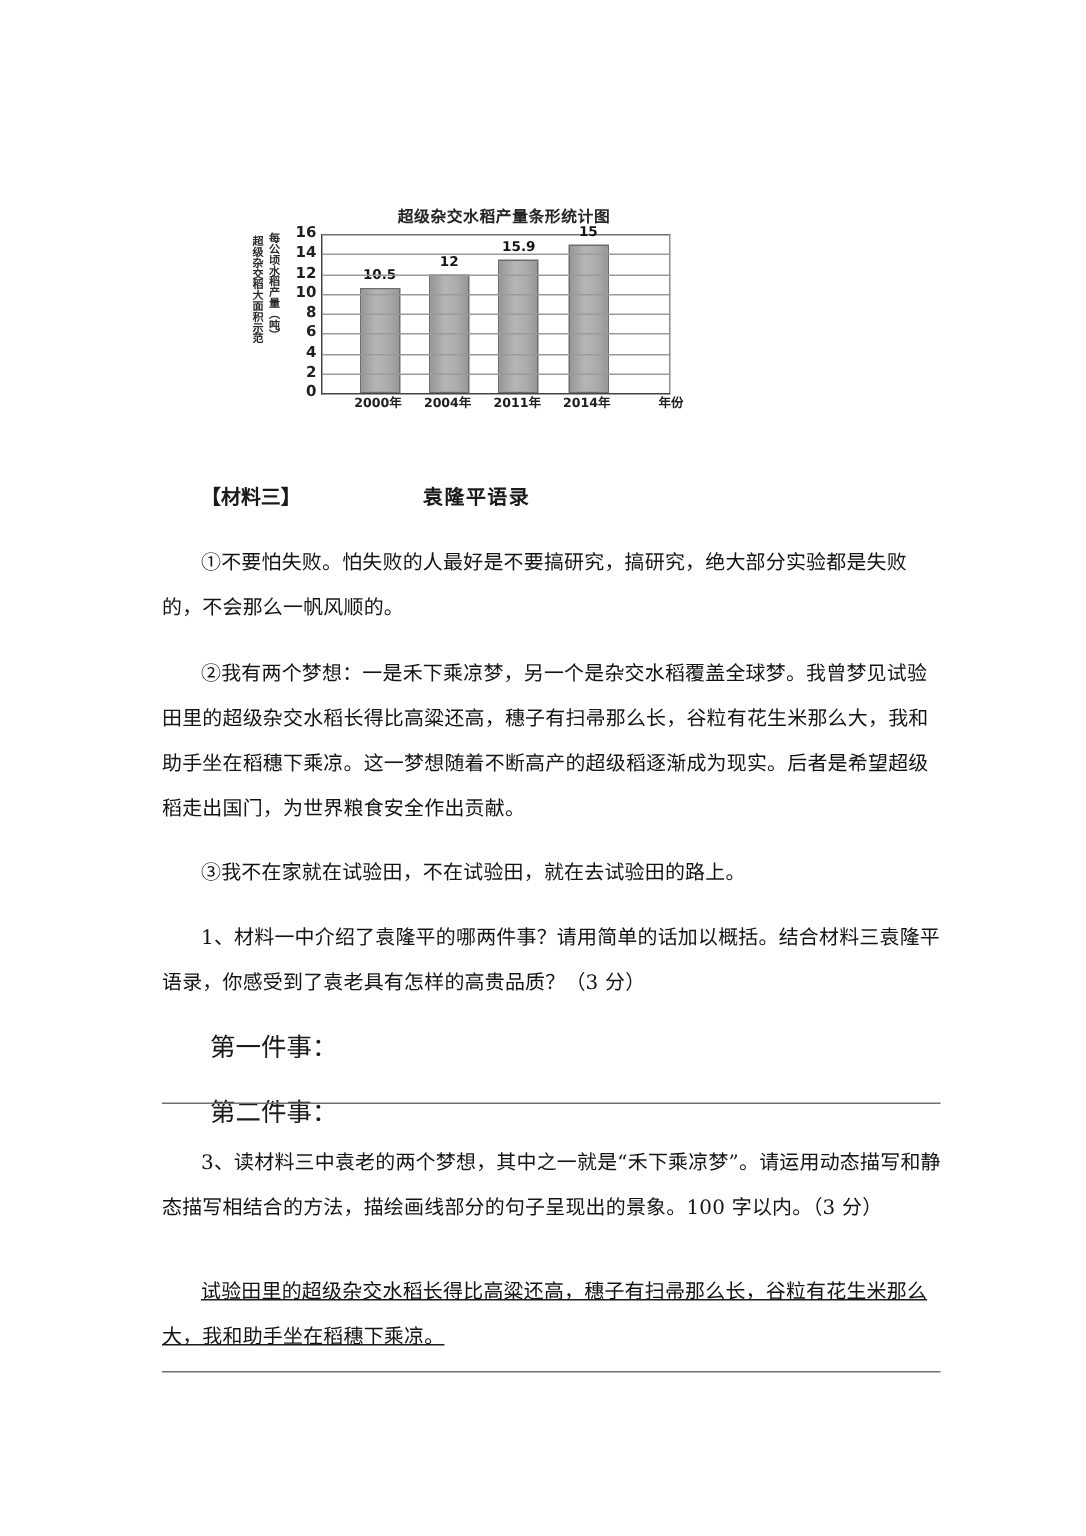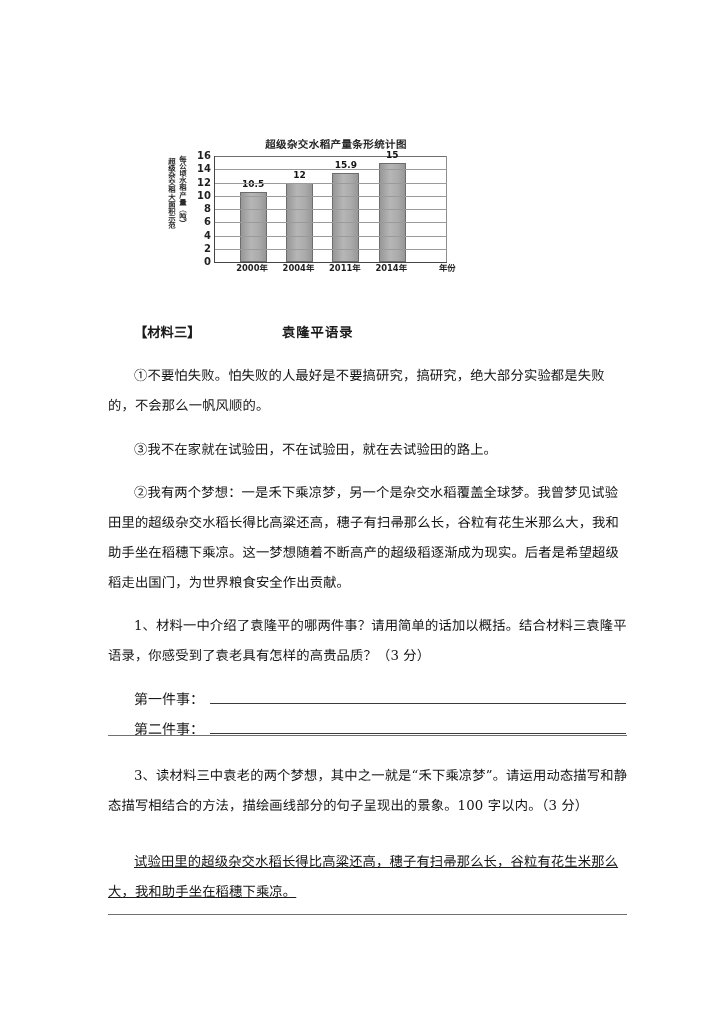--- a/index.html
+++ b/index.html
@@ -190,23 +190,24 @@
     line-height: 30px;
     display: flex;
   }
   .mat-head .mh-left { width: 26px; }
   .mat-head .mh-tag { width: 148px; }
   .mat-head .mh-title { letter-spacing: 1px; }
 
   .ans-row {
     display: flex;
     align-items: baseline;
-    font-size: 14px;
+    font-size: 17px;
     line-height: 30px;
     padding-left: 26px;
+    flex-direction: column;
   }
   .ans-label { white-space: nowrap; }
   .ans-rule {
     flex: 1 1 auto;
     border-bottom: 1.1px solid #3a3a3a;
     height: 12px;
     margin-left: 6px;
     margin-right: 2px;
   }
 
@@ -282,22 +283,22 @@
 
   <div class="doc">
 
     <div class="mat-head">
       <span class="mh-left"></span>
       <span class="mh-tag">【材料三】</span>
       <span class="mh-title">袁隆平语录</span>
     </div>
 
     <p class="line indent">①不要怕失败。怕失败的人最好是不要搞研究，搞研究，绝大部分实验都是失败的，不会那么一帆风顺的。</p>
+    <p class="line indent">②我有两个梦想：一是禾下乘凉梦，另一个是杂交水稻覆盖全球梦。我曾梦见试验田里的超级杂交水稻长得比高粱还高，穗子有扫帚那么长，谷粒有花生米那么大，我和助手坐在稻穗下乘凉。这一梦想随着不断高产的超级稻逐渐成为现实。后者是希望超级稻走出国门，为世界粮食安全作出贡献。</p>
     <p class="line indent">③我不在家就在试验田，不在试验田，就在去试验田的路上。</p>
-    <p class="line indent">②我有两个梦想：一是禾下乘凉梦，另一个是杂交水稻覆盖全球梦。我曾梦见试验田里的超级杂交水稻长得比高粱还高，穗子有扫帚那么长，谷粒有花生米那么大，我和助手坐在稻穗下乘凉。这一梦想随着不断高产的超级稻逐渐成为现实。后者是希望超级稻走出国门，为世界粮食安全作出贡献。</p>
 
     <p class="line indent">1、材料一中介绍了袁隆平的哪两件事？请用简单的话加以概括。结合材料三袁隆平语录，你感受到了袁老具有怎样的高贵品质？（3 分）</p>
 
     <div class="ans-row">
       <span class="ans-label">第一件事：</span>
       <span class="ans-rule"></span>
     </div>
     <div class="ans-row">
       <span class="ans-label">第二件事：</span>
       <span class="ans-rule"></span>

